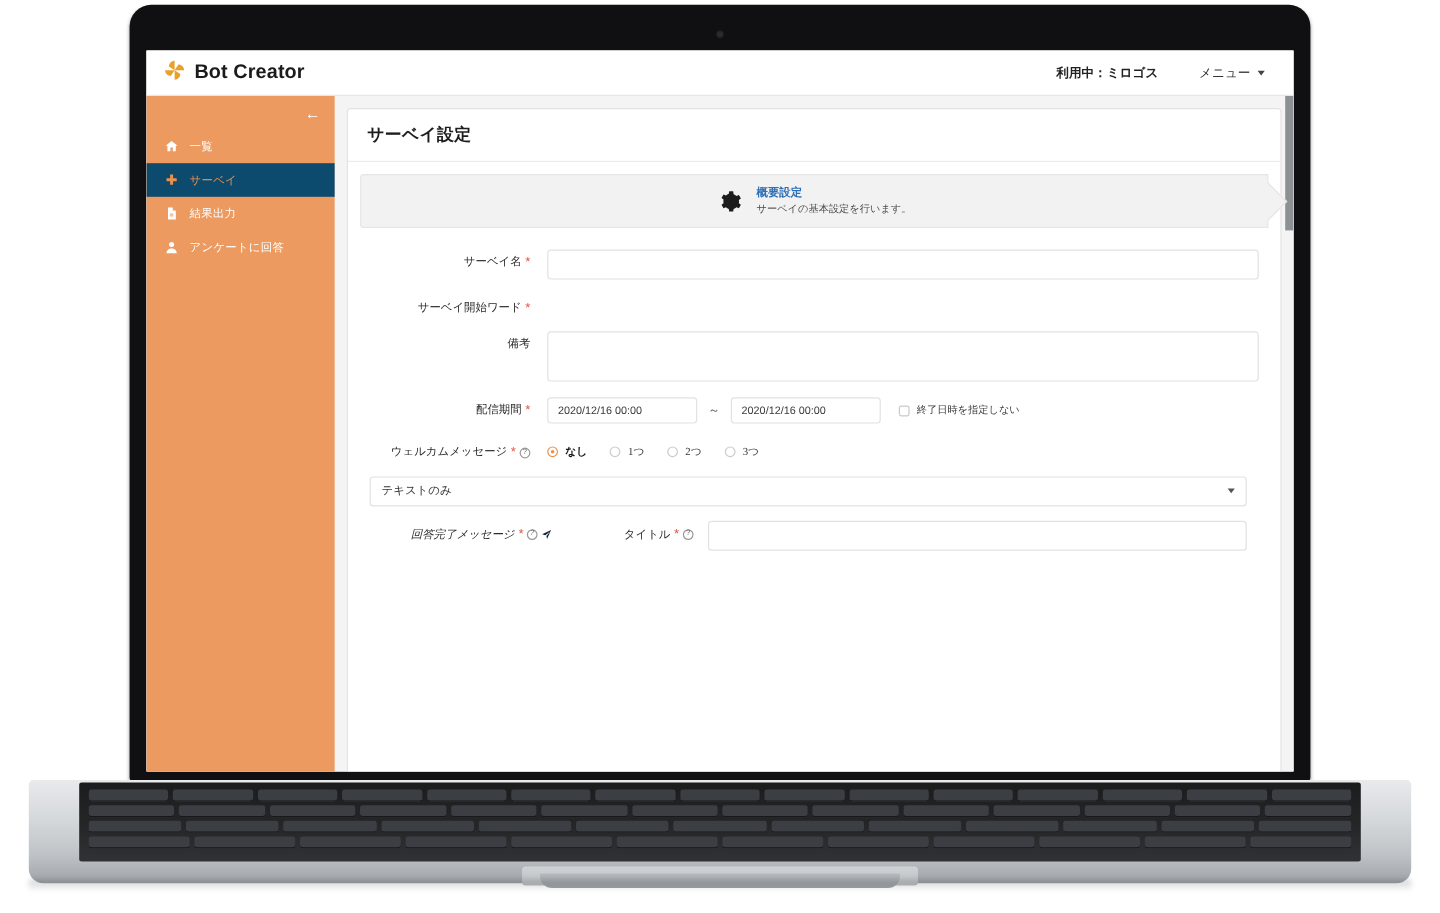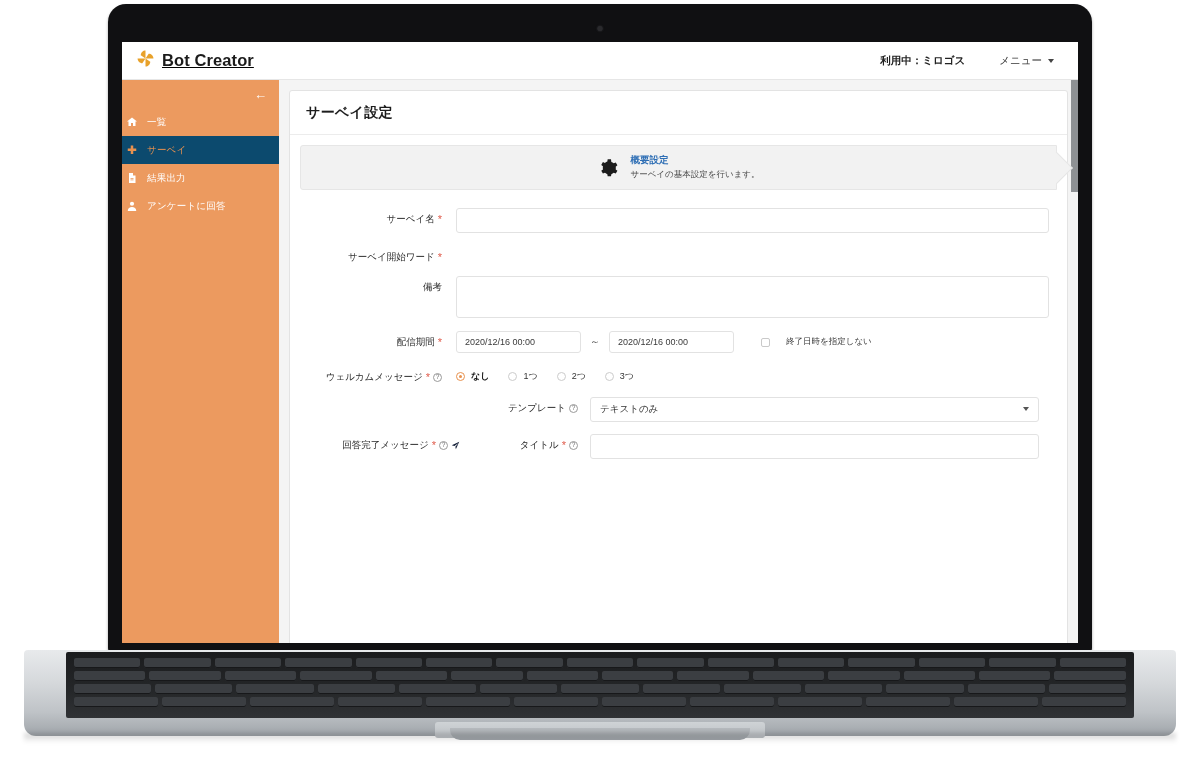--- a/index.html
+++ b/index.html
@@ -80,38 +80,38 @@
     filter:blur(2px);
   }
 
   
   .app { position:absolute; inset:0; background:#f5f5f5; display:flex; flex-direction:column; }
 
   .topbar{
     height:38px; background:#ffffff; border-bottom:1px solid #e6e6e6;
     display:flex; align-items:center; padding:0 14px; flex:0 0 38px;
   }
-  .brand{ display:flex; align-items:center; gap:7px;text-decoration:underline; }
+  .brand{ display:flex; align-items:center; gap:7px; }
   .brand-text{ font-size:16.5px; font-weight:600; color:#1b1b1b; letter-spacing:.1px; }
   .topbar-right{ margin-left:auto; display:flex; align-items:center; gap:34px; padding-right:10px;}
   .tenant{ font-size:10.5px; color:#222; font-weight:600;}
   .menu-btn{ font-size:10.5px; color:#333; display:flex; align-items:center; gap:6px; }
   .caret{ width:0;height:0;border-left:3.5px solid transparent;border-right:3.5px solid transparent;border-top:4px solid #444; }
 
   .body-wrap{ flex:1; display:flex; min-height:0; }
 
   
   .sidebar{
     width:157px; flex:0 0 157px; background:#ec9a5f; position:relative;
   }
   .collapse-row{ height:28px; display:flex; align-items:center; justify-content:flex-end; padding-right:12px;}
   .collapse-arrow{ color:#fff; font-size:13px; line-height:1; }
   .nav-item{
     height:28px; display:flex; align-items:center; gap:9px;
-    padding-left:3px; color:#fff; font-size:9.5px; letter-spacing:.2px;
+    padding-left:14px; color:#fff; font-size:9.5px; letter-spacing:.2px;
   }
   .nav-item.active{ background:#0c4a6e; color:#e8914f; }
   .nav-icon{ width:13px; height:13px; display:flex; align-items:center; justify-content:center; flex:0 0 13px;}
   .nav-icon svg{ width:12px; height:12px; display:block; }
 
   
   .content{ flex:1; min-width:0; position:relative; overflow:hidden; background:#f4f4f4; padding:10px 10px 0 10px;}
   .card{
     background:#fff; border:1px solid #e3e3e3; border-radius:3px; min-height:560px;
   }
@@ -166,25 +166,25 @@
   }
   .textarea{
     width:100%; height:42px; border:1px solid #e2e2e2; border-radius:3px; background:#fff;
   }
   .daterow{ display:flex; align-items:center; gap:9px; }
   .date-input{
     width:125px; height:22px; border:1px solid #e2e2e2; border-radius:3px;
     font-size:9px; color:#3a3a3a; padding:0 8px; display:flex; align-items:center; background:#fff;
   }
   .tilde{ font-size:10px; color:#555; }
-  .chk-wrap{ display:flex; align-items:center; gap:16px; margin-left:18px;text-align:center; }
+  .chk-wrap{ display:flex; align-items:center; gap:6px; margin-left:6px;text-align:center; }
   .chk{ width:9px; height:9px; border:1px solid #c9c9c9; border-radius:2px; background:#fff; }
   .chk-label{ font-size:8.5px; color:#3a3a3a; }
 
-  .radios{ display:flex; align-items:center; gap:19px; padding-top:4px;}
+  .radios{ display:flex; align-items:center; gap:19px; padding-top:4px;font-family:Liberation Serif, serif;}
   .radio{ display:flex; align-items:center; gap:6px; }
   .rdot{ width:9px;height:9px;border-radius:50%;border:1px solid #cbcbcb;background:#fff; position:relative;}
   .rdot.on{ border-color:#e8924f; }
   .rdot.on::after{ content:""; position:absolute; inset:2px; border-radius:50%; background:#e8924f;}
   .rlabel{ font-size:9px; color:#333; }
   .rlabel.on{ color:#111; font-weight:600; }
 
   .sub-block{ margin-top:12px; }
   .sub-row{ display:flex; align-items:flex-start; margin-bottom:12px; }
   .sub-label{
@@ -193,21 +193,21 @@
   }
   .sub-field{ flex:1; padding-right:10px; }
   .select{
     width:100%; height:25px; border:1px solid #e2e2e2; border-radius:3px; background:#fff;
     font-size:9.5px; color:#333; padding:0 9px; display:flex; align-items:center;
   }
   .select .sel-caret{ margin-left:auto; width:0;height:0;
     border-left:3px solid transparent;border-right:3px solid transparent;border-top:4px solid #555;}
   .left-float-label{
     position:absolute; left:18px; width:148px; text-align:right; padding-right:14px;
-    font-size:9.5px; color:#2b2b2b; display:flex; justify-content:flex-end; align-items:center; gap:3px;
+    font-size:9.5px; color:#2b2b2b; display:flex; justify-content:flex-end; align-items:center; gap:3px;font-style:italic;
   }
   .send-icon{ width:9px; height:9px; display:inline-flex; }
   .send-icon svg{ width:9px; height:9px; }
 
   .scrollbar{
     position:absolute; right:0; top:0; width:7px; height:100%;
     background:transparent;
   }
   .scroll-thumb{
     position:absolute; right:0; top:0; width:7px; height:112px;
@@ -459,24 +459,20 @@
                       <span class="rdot"></span>
                       <span class="rlabel">3つ</span>
                     </span>
                   </div>
                 </div>
               </div>
 
               <div class="sub-block" style="position:relative;">
 
                 <div class="sub-row">
-                  <div class="sub-label">
-                    <span>テンプレート</span>
-                    <span class="help">?</span>
-                  </div>
                   <div class="sub-field">
                     <div class="select">
                       <span>テキストのみ</span>
                       <span class="sel-caret"></span>
                     </div>
                   </div>
                 </div>
 
                 <div class="sub-row" style="position:relative;">
                   <div class="left-float-label" style="top:5px;">

